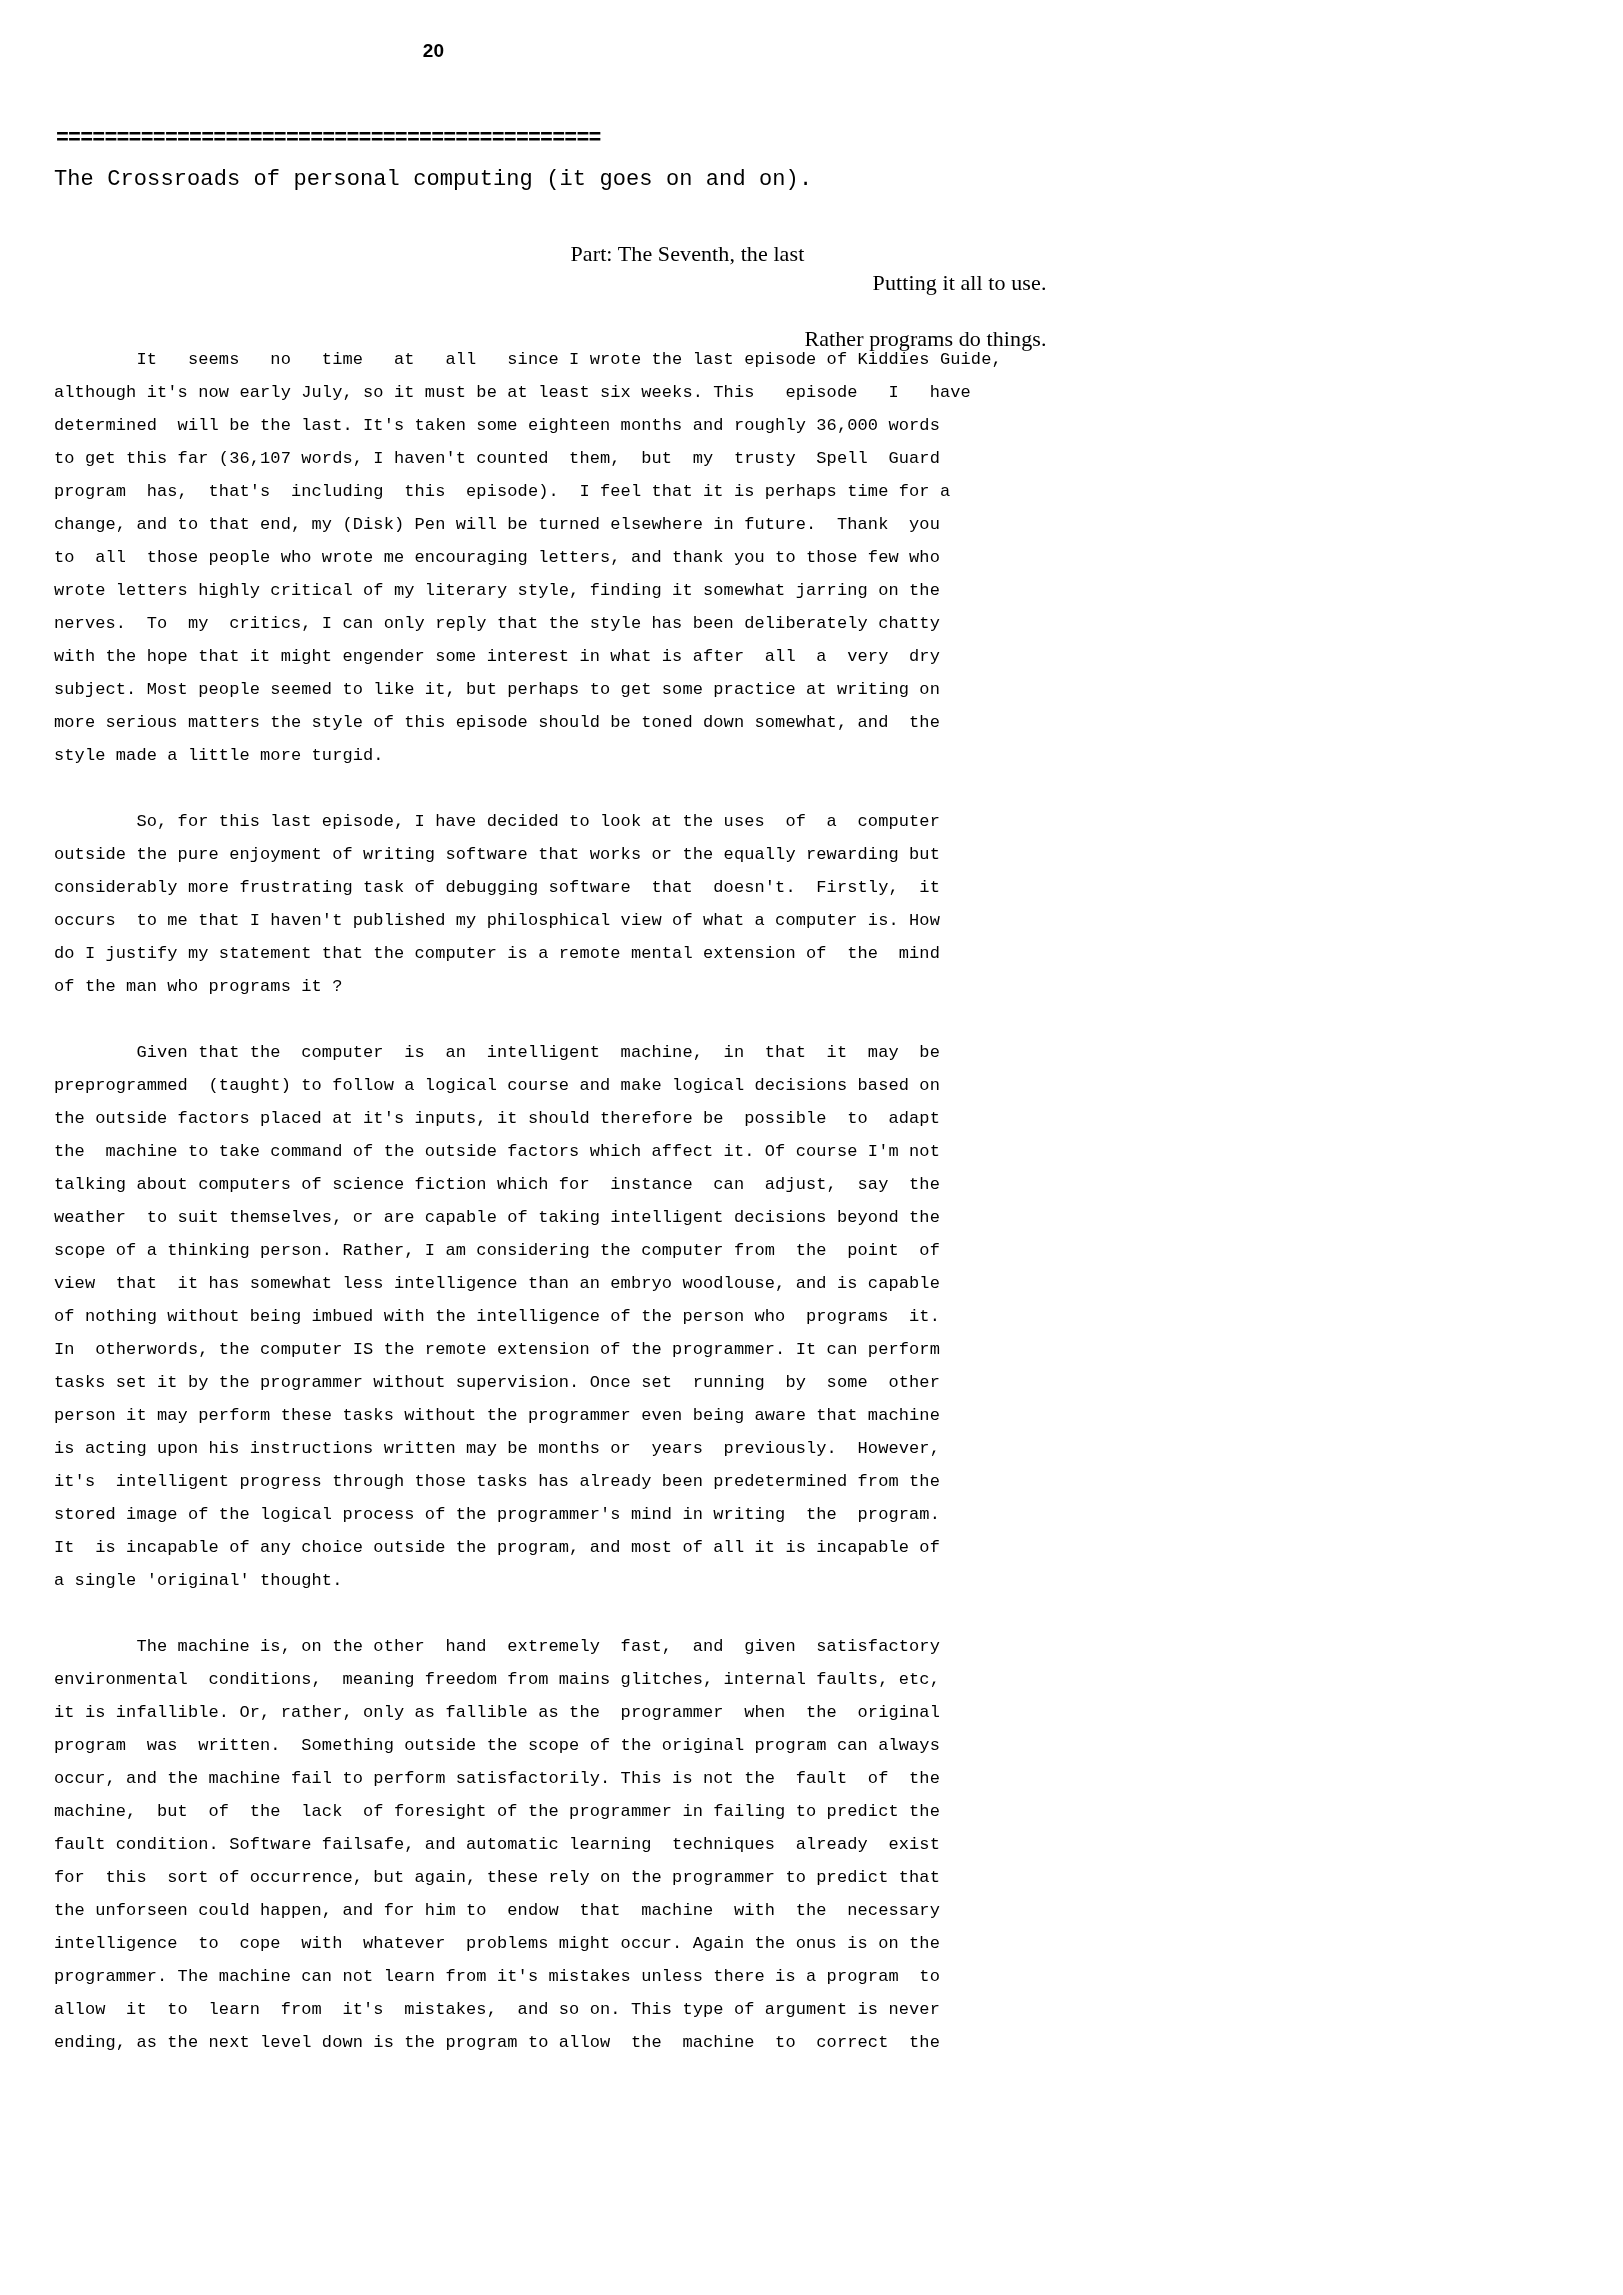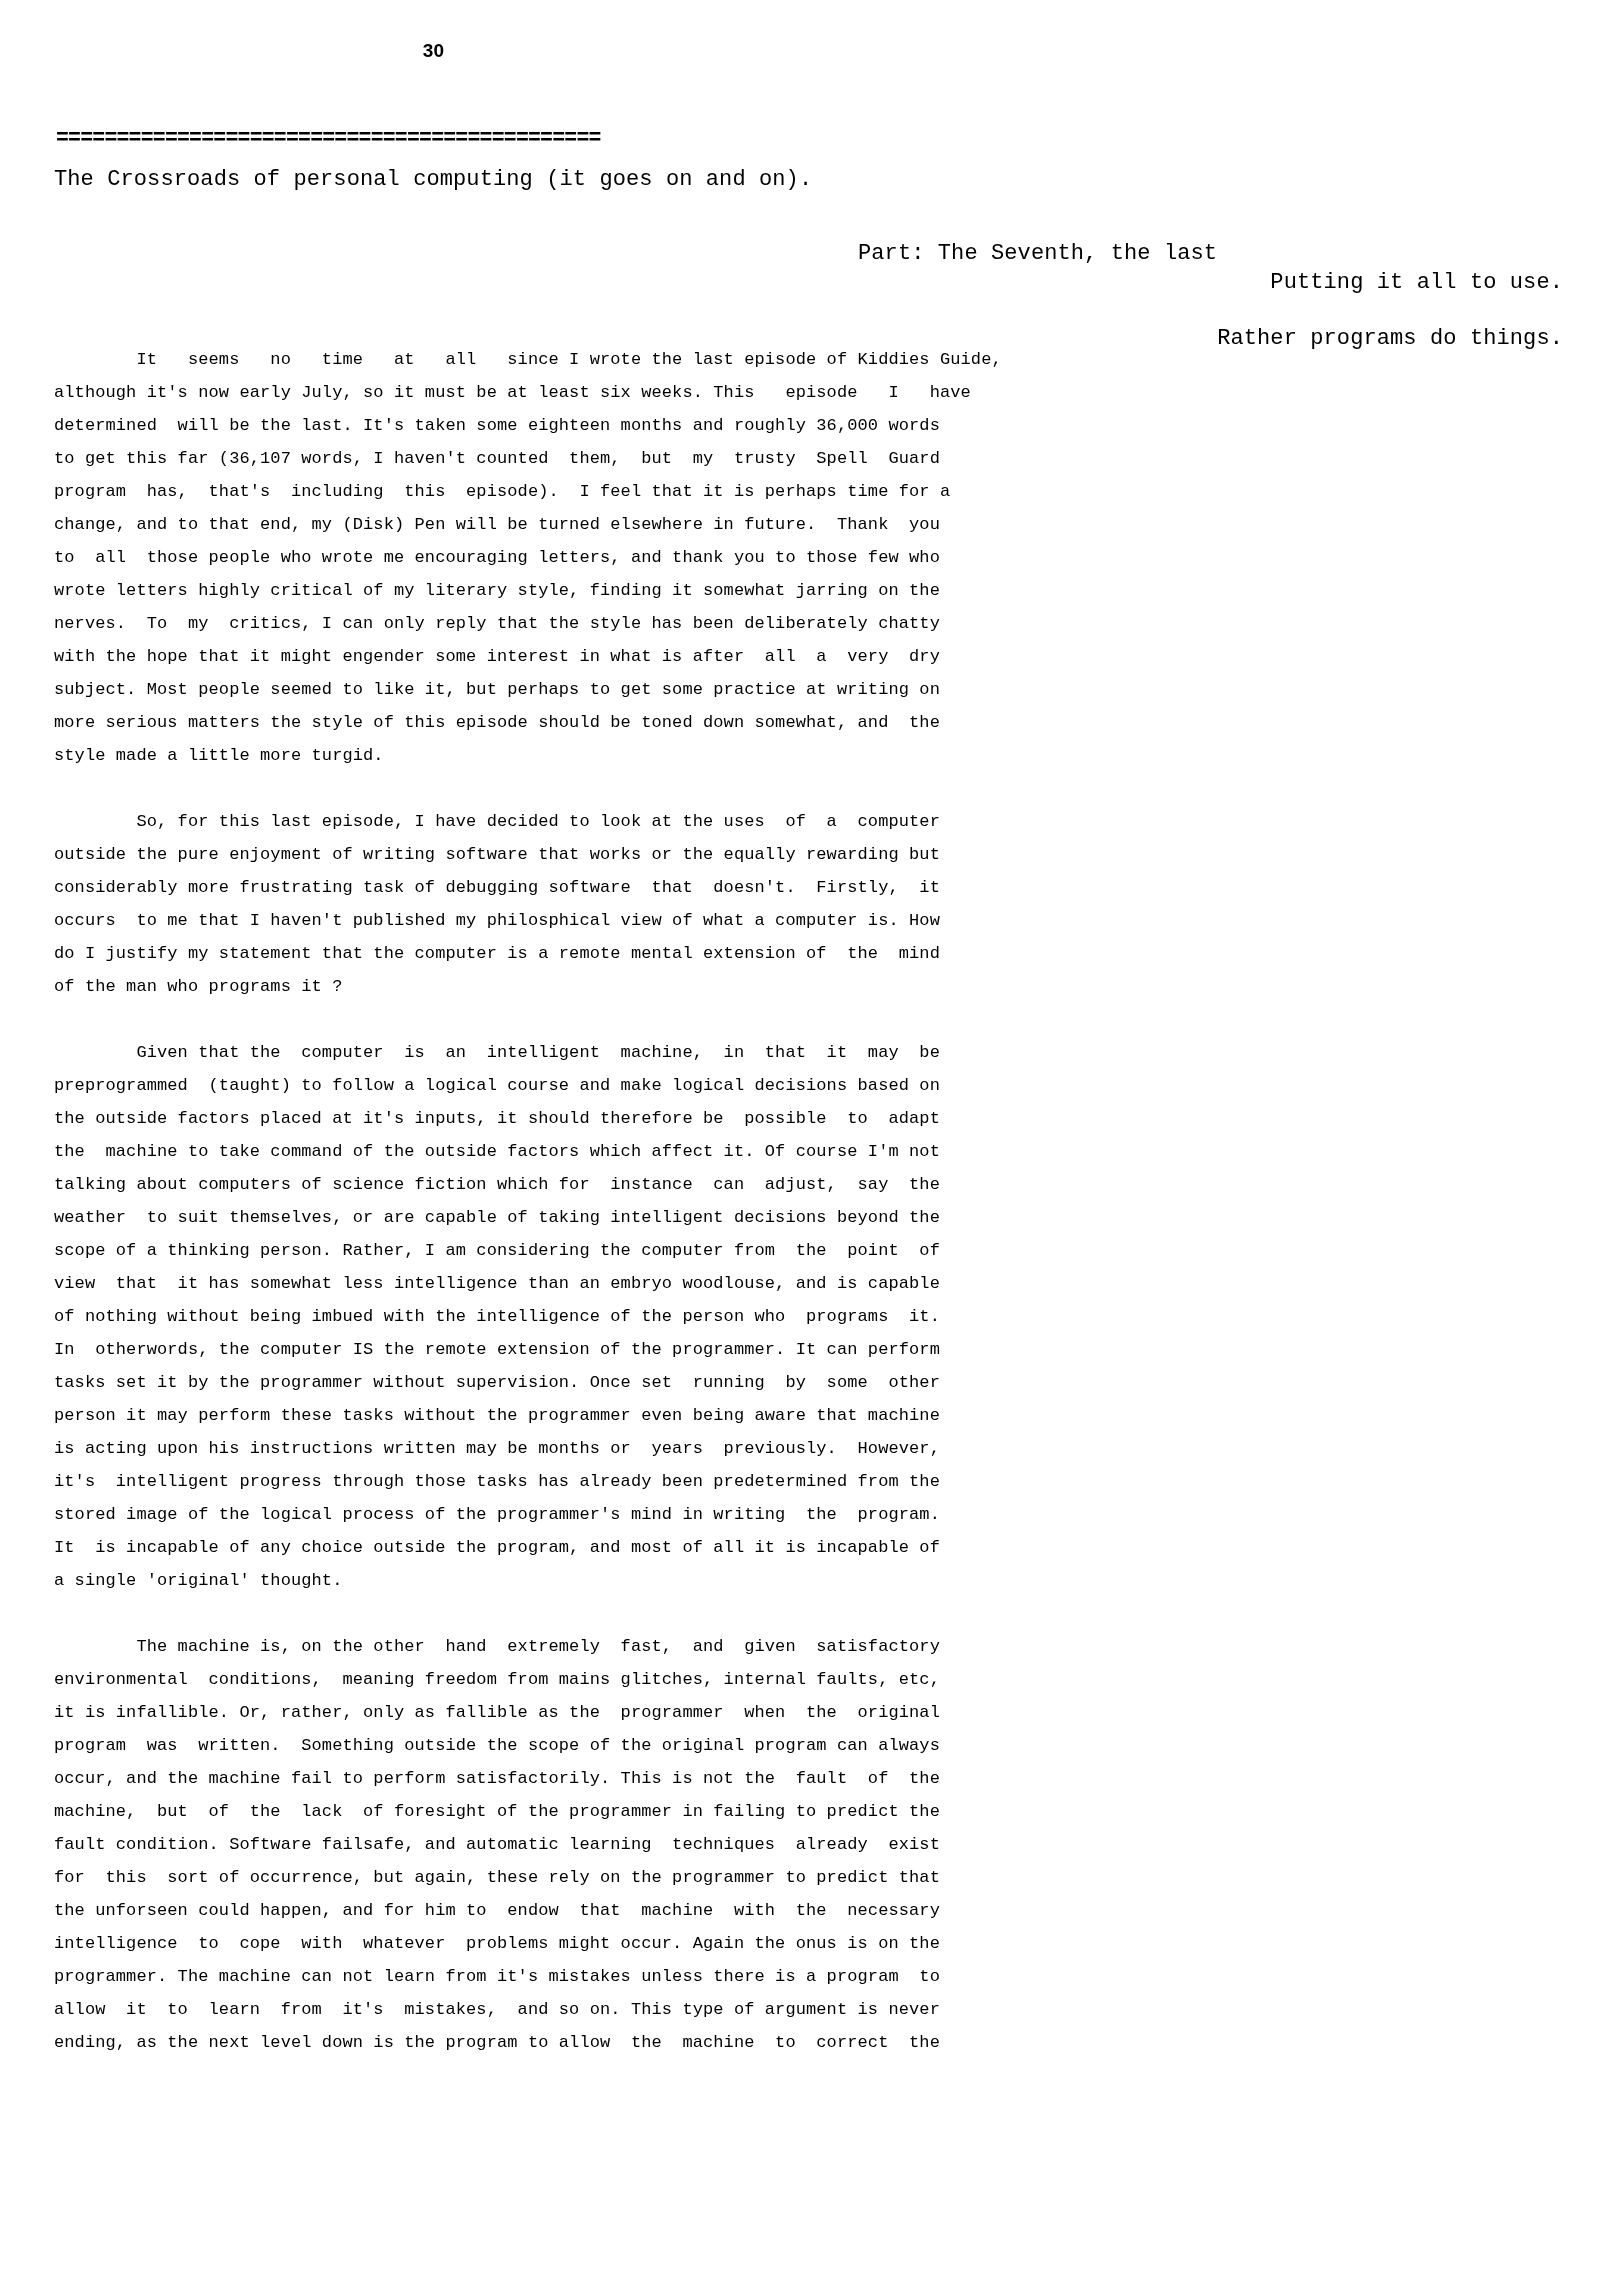--- a/index.html
+++ b/index.html
@@ -83,22 +83,23 @@
     white-space: nowrap;
   }
 
   
   .part-row {
     position: absolute;
     top: 241px;
     left: 54px;
     right: 54px;
     display: flex;
-    justify-content: flex-end;
+    justify-content: center;
     align-items: flex-start;
+    font-family: Liberation Serif, serif;
   }
   .part-label {
     font-size: 22px;
     white-space: nowrap;
     letter-spacing: 0.1px;
   }
   .part-tagline {
     font-size: 22px;
     text-align: right;
     line-height: 1.28;
@@ -128,21 +129,21 @@
   .para .ln {
     display: block;
     white-space: pre;
   }
 </style>
 </head>
 <body>
 
 <div class="page">
 
-  <div class="page-number">30</div>
+  <div class="page-number">20</div>
 
 
   <div class="rule-equals">=============================================</div>
 
   <div class="strapline">The Crossroads of personal computing (it goes on and on).</div>
 
   <div class="part-row">
     <div class="part-label">Part: The Seventh, the last</div>
     <div class="part-tagline">
       <div>Putting it all to use.</div>

